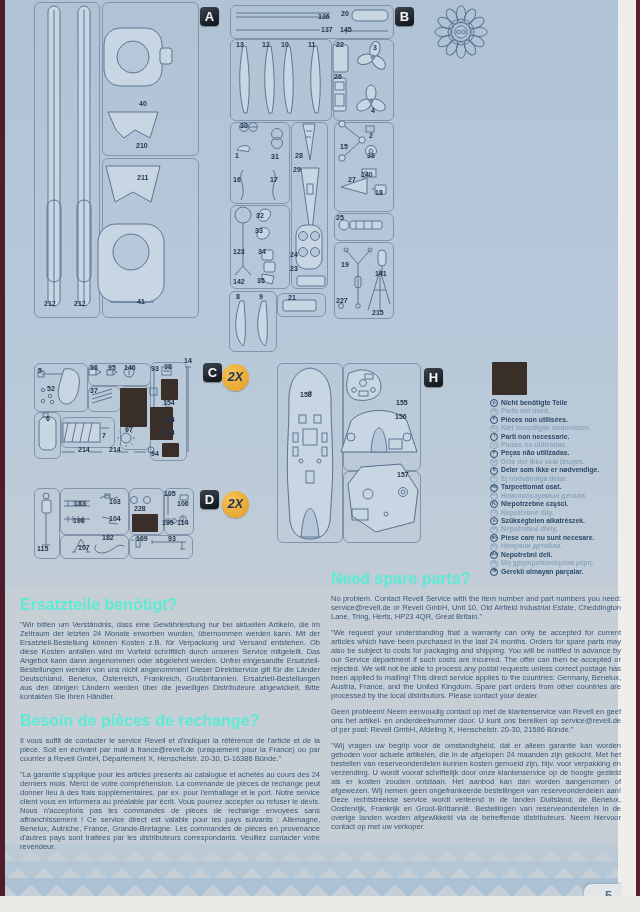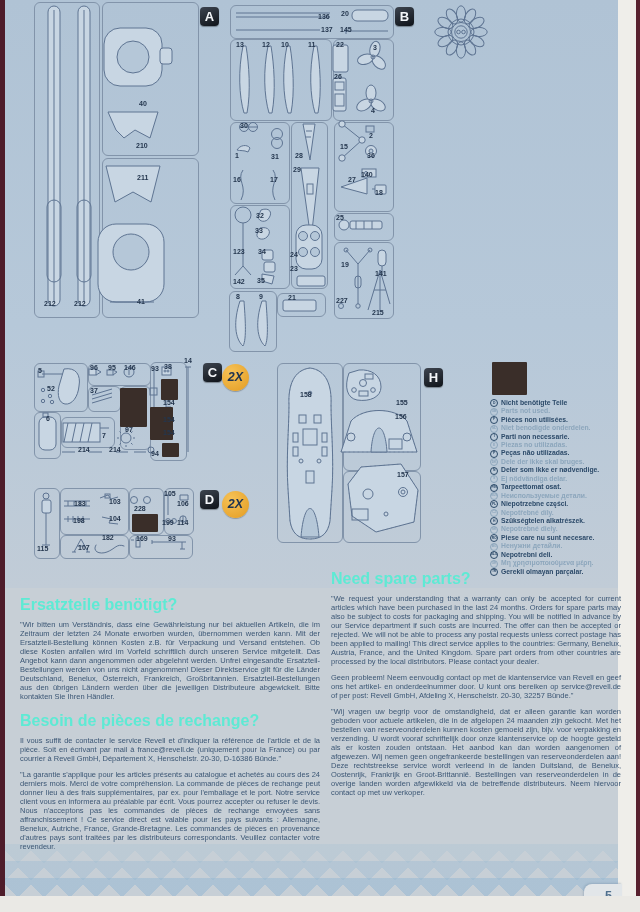--- a/index.html
+++ b/index.html
@@ -498,22 +498,23 @@
 
   <div class="col" style="left:20px;top:597px;width:300px">
     <h3>Ersatzteile benötigt?</h3>
     <p>"Wir bitten um Verständnis, dass eine Gewährleistung nur bei aktuellen Artikeln, die im Zeitraum der letzten 24 Monate erworben wurden, übernommen werden kann. Mit der Ersatzteil-Bestellung können Kosten z.B. für Verpackung und Versand entstehen. Ob diese Kosten anfallen wird im Vorfeld schriftlich durch unseren Service mitgeteilt. Das Angebot kann dann angenommen oder abgelehnt werden. Unfrei eingesandte Ersatzteil-Bestellungen werden von uns nicht angenommen! Dieser Direktservice gilt für die Länder Deutschland, Benelux, Österreich, Frankreich, Großbritannien. Ersatzteil-Bestellungen aus den übrigen Ländern werden über die jeweiligen Distributeure abgewickelt. Bitte kontakten Sie Ihren Händler.</p>
     <h3 class="second">Besoin de pièces de rechange?</h3>
     <p>Il vous suffit de contacter le service Revell et d'indiquer la référence de l'article et de la pièce. Soit en écrivant par mail à france@revell.de (uniquement pour la France) ou par courrier à Revell GmbH, Département X, Henschelstr. 20-30, D-16386 Bünde."</p>
     <p>"La garantie s'applique pour les articles présents au catalogue et achetés au cours des 24 derniers mois. Merci de votre compréhension. La commande de pièces de rechange peut donner lieu à des frais supplémentaires, par ex. pour l'emballage et le port. Notre service client vous en informera au préalable par écrit. Vous pourrez accepter ou refuser le devis. Nous n'acceptons pas les commandes de pièces de rechange envoyées sans affranchissement ! Ce service direct est valable pour les pays suivants : Allemagne, Benelux, Autriche, France, Grande-Bretagne. Les commandes de pièces en provenance d'autres pays sont traitées par les distributeurs correspondants. Veuillez contacter votre revendeur.</p>
   </div>
   <div class="col" style="left:331px;top:571px;width:290px">
     <h3>Need spare parts?</h3>
+    <p>No problem. Contact Revell Service with the item number and part numbers you need: service@revell.de or Revell GmbH, Unit 10, Old Airfield Industrial Estate, Cheddington Lane, Tring, Herts, HP23 4QR, Great Britain."</p>
     <p>"We request your understanding that a warranty can only be accepted for current articles which have been purchased in the last 24 months. Orders for spare parts may also be subject to costs for packaging and shipping. You will be notified in advance by our Service department if such costs are incurred. The offer can then be accepted or rejected. We will not be able to process any postal requests unless correct postage has been applied to mailing! This direct service applies to the countries: Germany, Benelux, Austria, France, and the United Kingdom. Spare part orders from other countries are processed by the local distributors. Please contact your dealer.</p>
-    <p>Geen probleem! Neem eenvoudig contact op met de klantenservice van Revell en geef ons het artikel- en onderdeelnummer door. U kunt ons bereiken op service@revell.de of per post: Revell GmbH, Afdeling X, Henschelstr. 20-30, 32257 Bünde."</p>
+    <p>Geen probleem! Neem eenvoudig contact op met de klantenservice van Revell en geef ons het artikel- en onderdeelnummer door. U kunt ons bereiken op service@revell.de of per post: Revell GmbH, Afdeling X, Henschelstr. 20-30, 21586 Bünde."</p>
     <p>"Wij vragen uw begrip voor de omstandigheid, dat er alleen garantie kan worden geboden voor actuele artikelen, die in de afgelopen 24 maanden zijn gekocht. Met het bestellen van reserveonderdelen kunnen kosten gemoeid zijn, bijv. voor verpakking en verzending. U wordt vooraf schriftelijk door onze klantenservice op de hoogte gesteld als er kosten zouden ontstaan. Het aanbod kan dan worden aangenomen of afgewezen. Wij nemen geen ongefrankeerde bestellingen van reserveonderdelen aan! Deze rechtstreekse service wordt verleend in de landen Duitsland, de Benelux, Oostenrijk, Frankrijk en Groot-Brittannië. Bestellingen van reserveonderdelen in de overige landen worden afgewikkeld via de betreffende distributeurs. Neem hiervoor contact op met uw verkoper.</p>
   </div>
 
   <div class="tab">
     <b>5</b>
   </div>
   <div class="bottom-strip"></div>
 </div>
 
 </body></html>

